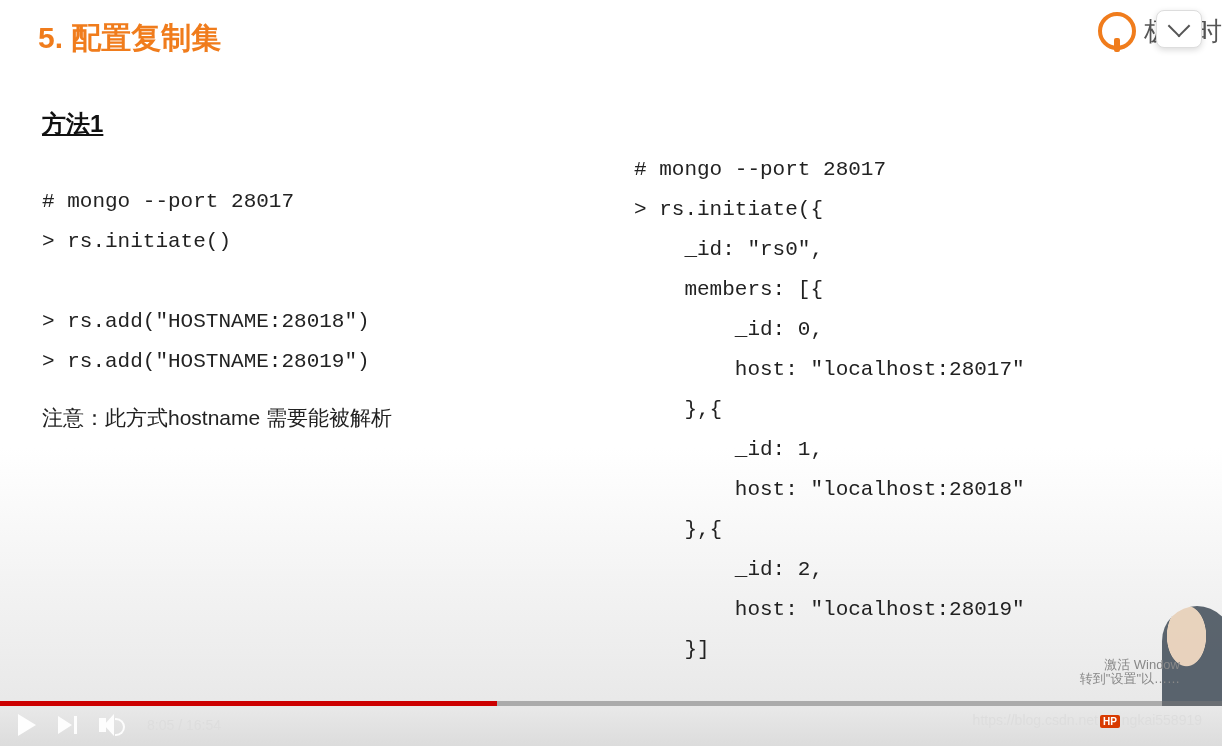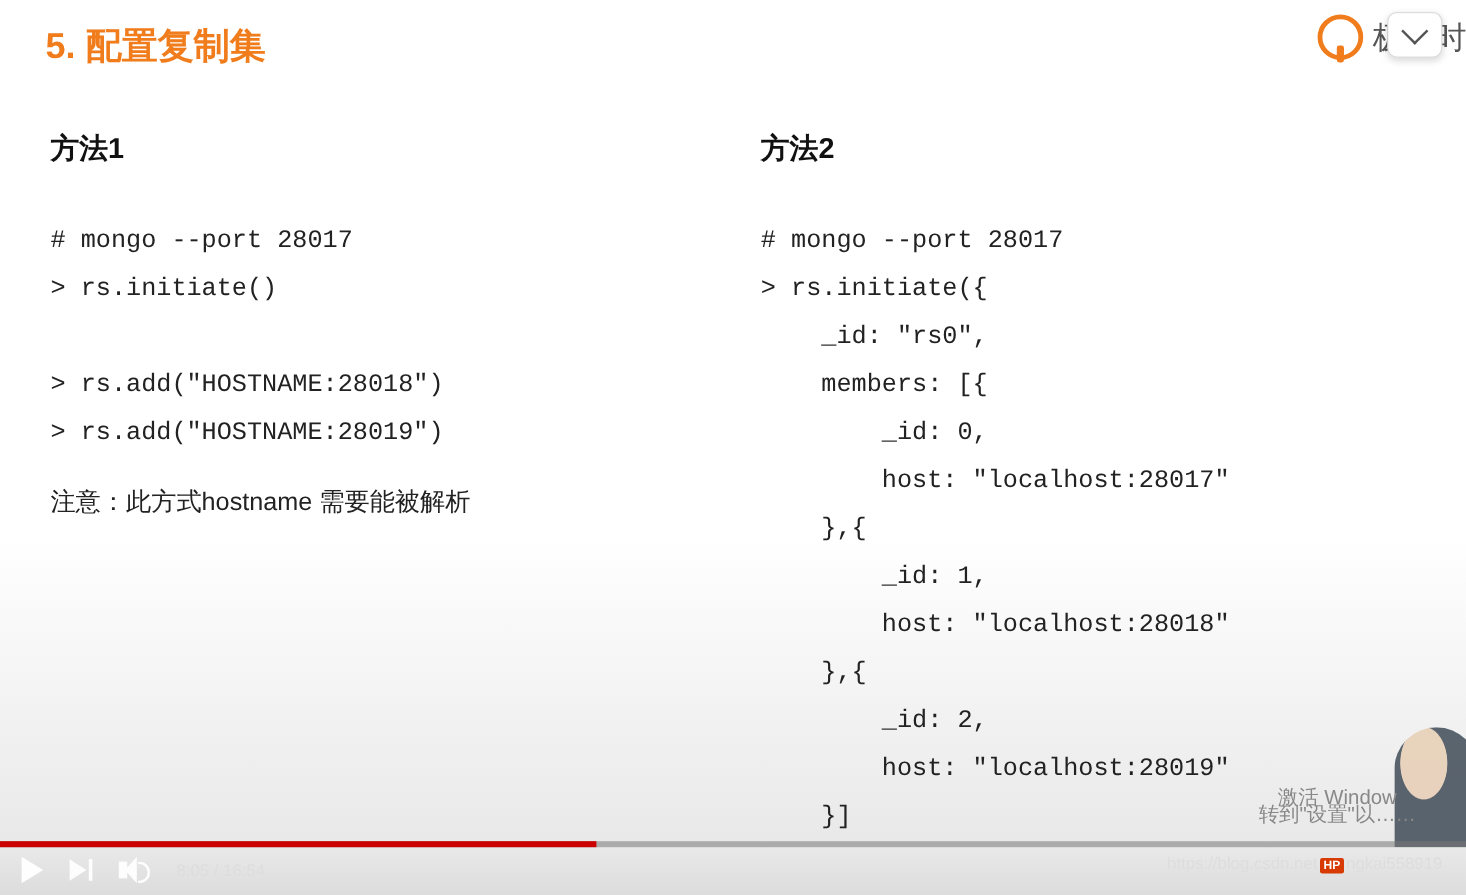--- a/index.html
+++ b/index.html
@@ -6,25 +6,25 @@
   .slide{position:absolute;left:0;top:0;width:1222px;height:746px;background:linear-gradient(to bottom,#ffffff 0%,#ffffff 60%,#e8e8e8 95%,#dcdcdc 100%);}
   .title{position:absolute;left:38px;top:18px;font-size:30px;font-weight:600;color:#f07c1c;}
   .brand{position:absolute;right:0;top:12px;display:flex;align-items:center;gap:8px;}
   .brand-logo{width:38px;height:38px;border:4px solid #f07c1c;border-radius:50%;box-sizing:border-box;position:relative;}
   .brand-logo::after{content:"";position:absolute;width:6px;height:14px;background:#f07c1c;bottom:-6px;left:50%;transform:translateX(-50%);border-radius:2px;}
   .brand-text{font-size:26px;color:#555;font-weight:500;white-space:nowrap;}
   .expand-btn{position:absolute;right:20px;top:10px;width:44px;height:36px;background:#fff;border:1px solid #ddd;border-radius:8px;box-shadow:0 2px 6px rgba(0,0,0,.15);display:flex;align-items:center;justify-content:center;z-index:5;}
   .col{position:absolute;top:108px;}
   .col-left{left:42px;width:520px;}
   .col-right{left:634px;width:560px;}
-  .subhead{font-size:24px;font-weight:700;color:#111;margin-bottom:22px;}
+  .subhead{font-size:24px;font-weight:700;color:#111;margin-bottom:22px;text-decoration:underline;}
   .code{font-family:"Courier New",Consolas,monospace;font-size:21px;line-height:40px;color:#222;white-space:pre;margin-top:42px;}
   .note{font-size:21px;color:#222;margin-top:22px;}
   .presenter{position:absolute;right:-10px;bottom:40px;width:70px;height:100px;background:radial-gradient(ellipse at 35% 30%, #e8d0b8 0 30%, transparent 31%), #4a5560;border-top-left-radius:40px;border-top-right-radius:40px;opacity:.9;}
-  .win-act{position:absolute;right:42px;bottom:60px;font-size:17px;color:#888;text-align:center;line-height:14px;}
+  .win-act{position:absolute;right:42px;bottom:60px;font-size:13px;color:#888;text-align:right;line-height:14px;}
   .player{position:absolute;left:0;bottom:0;width:1222px;height:40px;}
   .progress-track{position:absolute;left:0;bottom:40px;width:1222px;height:5px;background:rgba(120,120,120,.55);}
   .progress-fill{height:100%;background:#cc0000;width:497px;}
   .controls{display:flex;align-items:center;gap:22px;padding:8px 18px;}
   .icon{color:#fff;opacity:.95;}
   .play-icon{width:0;height:0;border-left:18px solid #fff;border-top:11px solid transparent;border-bottom:11px solid transparent;}
   .next-icon{display:flex;align-items:center;gap:2px;}
   .next-tri{width:0;height:0;border-left:14px solid #fff;border-top:9px solid transparent;border-bottom:9px solid transparent;}
   .next-bar{width:3px;height:18px;background:#fff;}
   .vol{position:relative;width:22px;height:22px;}
@@ -56,21 +56,20 @@
     <div class="subhead">方法1</div>
     <div class="code" id="m1code"># mongo --port 28017
 &gt; rs.initiate()
 
 &gt; rs.add("HOSTNAME:28018")
 &gt; rs.add("HOSTNAME:28019")</div>
     <div class="note">注意：此方式hostname 需要能被解析</div>
   </div>
 
   <div class="col col-right">
-    <div class="subhead">方法2</div>
     <div class="code" id="m2code"># mongo --port 28017
 &gt; rs.initiate({
     _id: "rs0",
     members: [{
         _id: 0,
         host: "localhost:28017"
     },{
         _id: 1,
         host: "localhost:28018"
     },{

